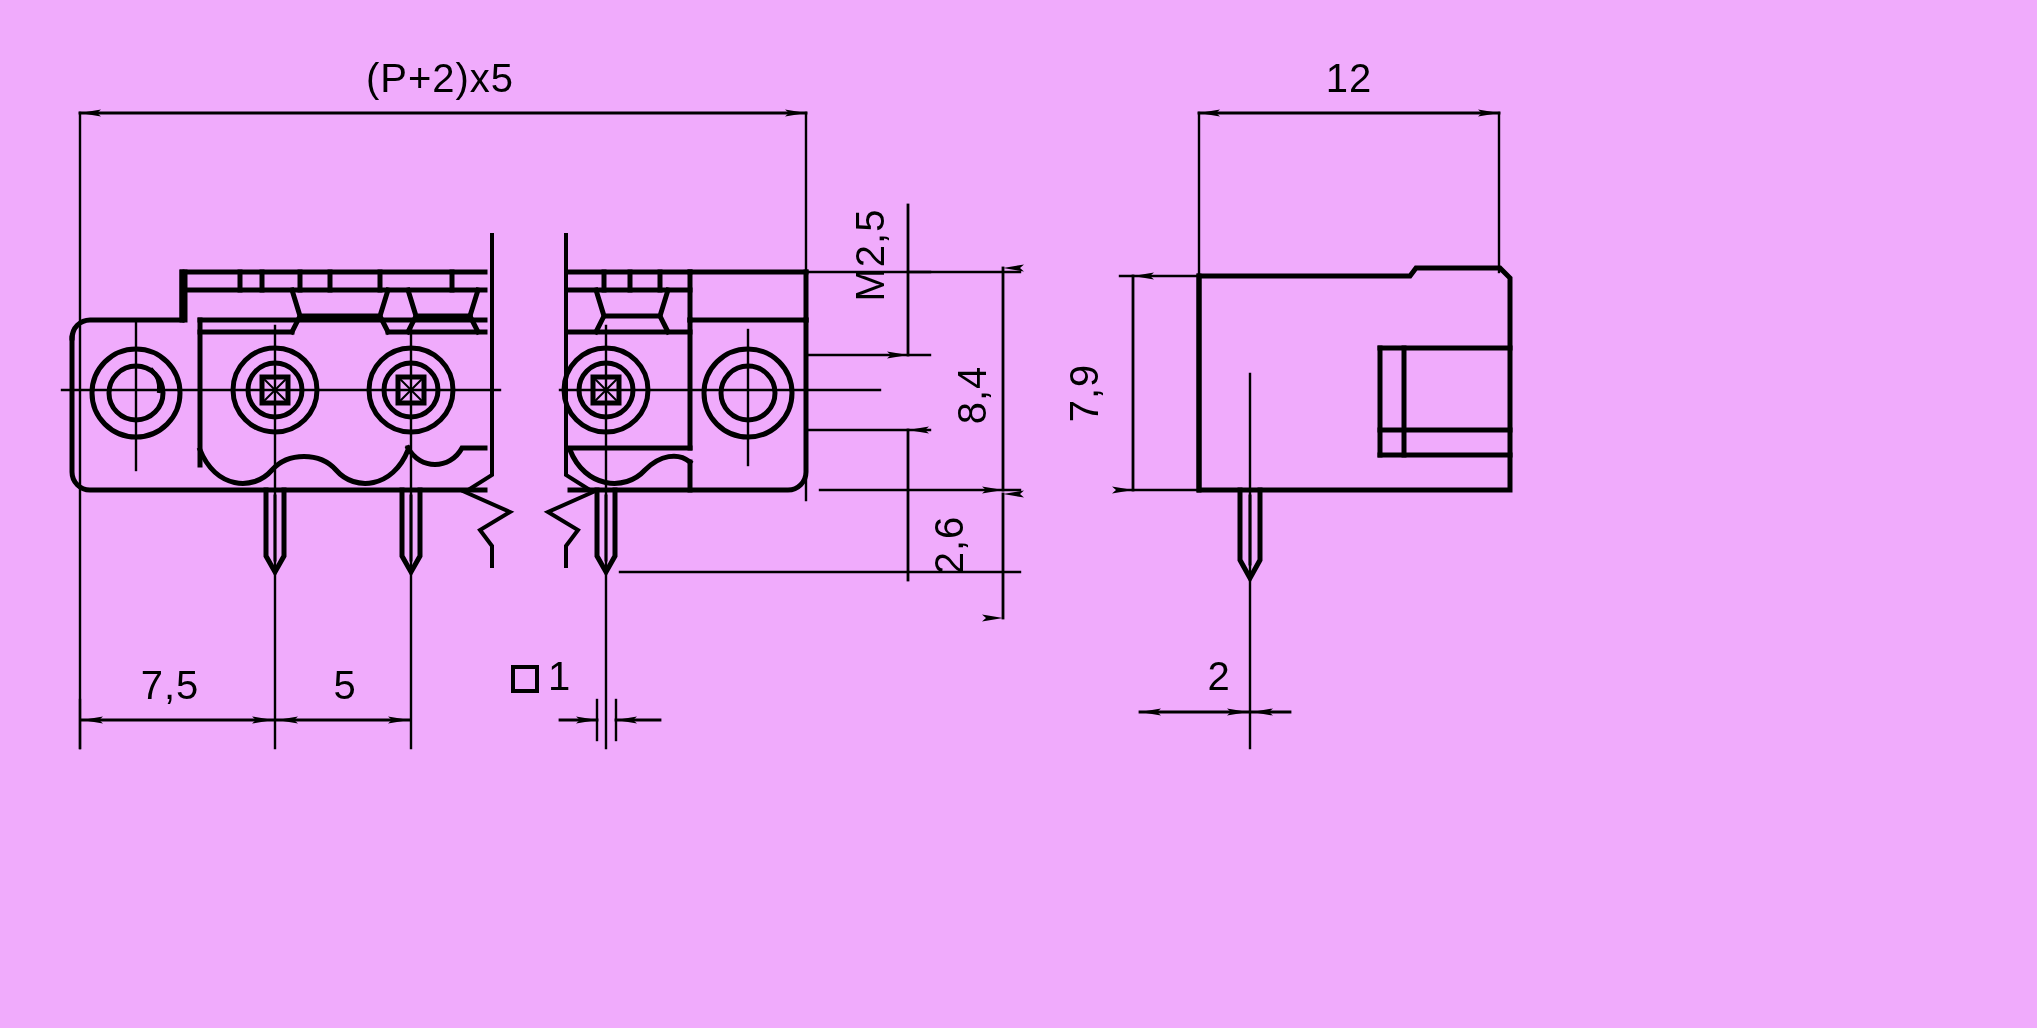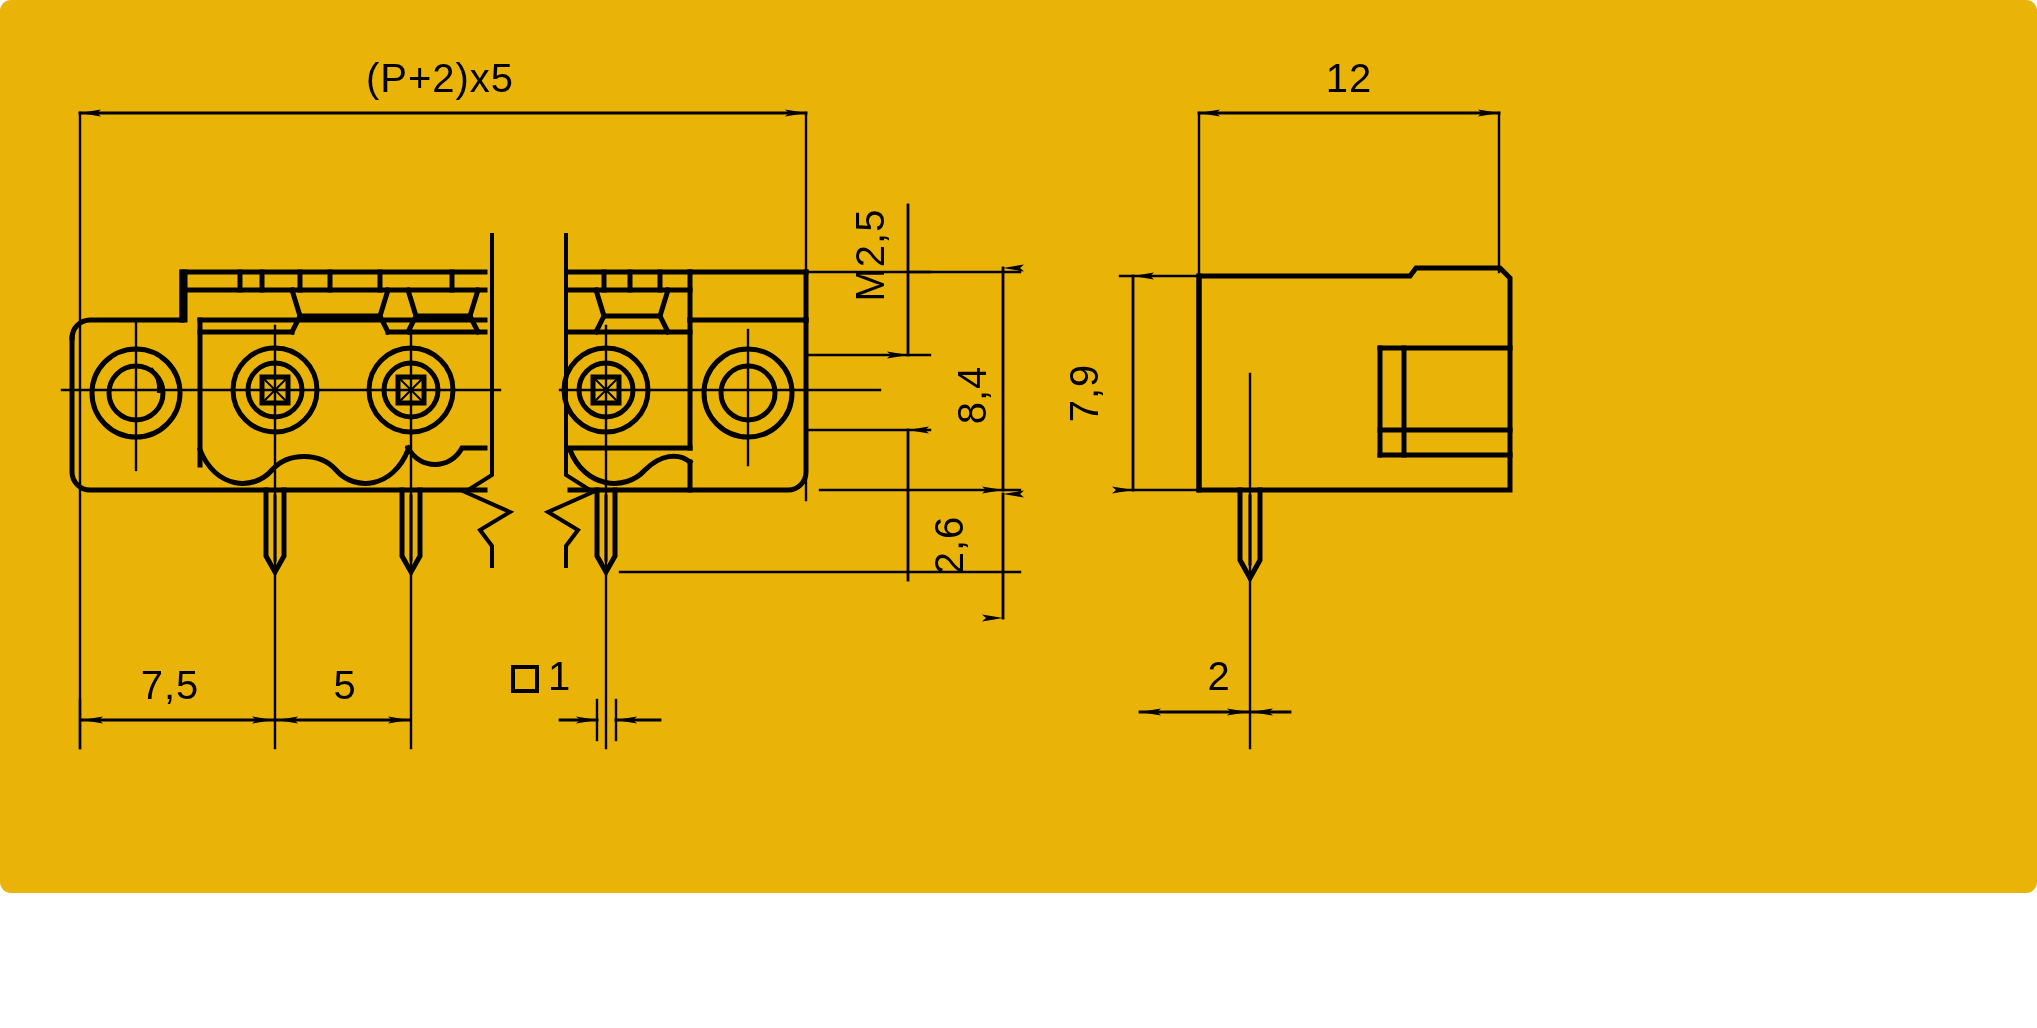--- a/index.html
+++ b/index.html
@@ -6,24 +6,23 @@
     margin: 0;
     padding: 0;
     background: #ffffff;
   }
   body {
     font-family: "Liberation Sans", sans-serif;
   }
   #sheet {
     position: relative;
     width: 2037px;
-    height: 893px;
-    background: #eab308;
+    height: 1028px;
+    background: #f0abfc;
     overflow: hidden;
-    border-radius: 11px;
   }
   #sheet svg {
     position: absolute;
     top: 0;
     left: 0;
     width: 2037px;
     height: 1028px;
   }
   .dimtext {
     font-family: "Liberation Sans", sans-serif;

